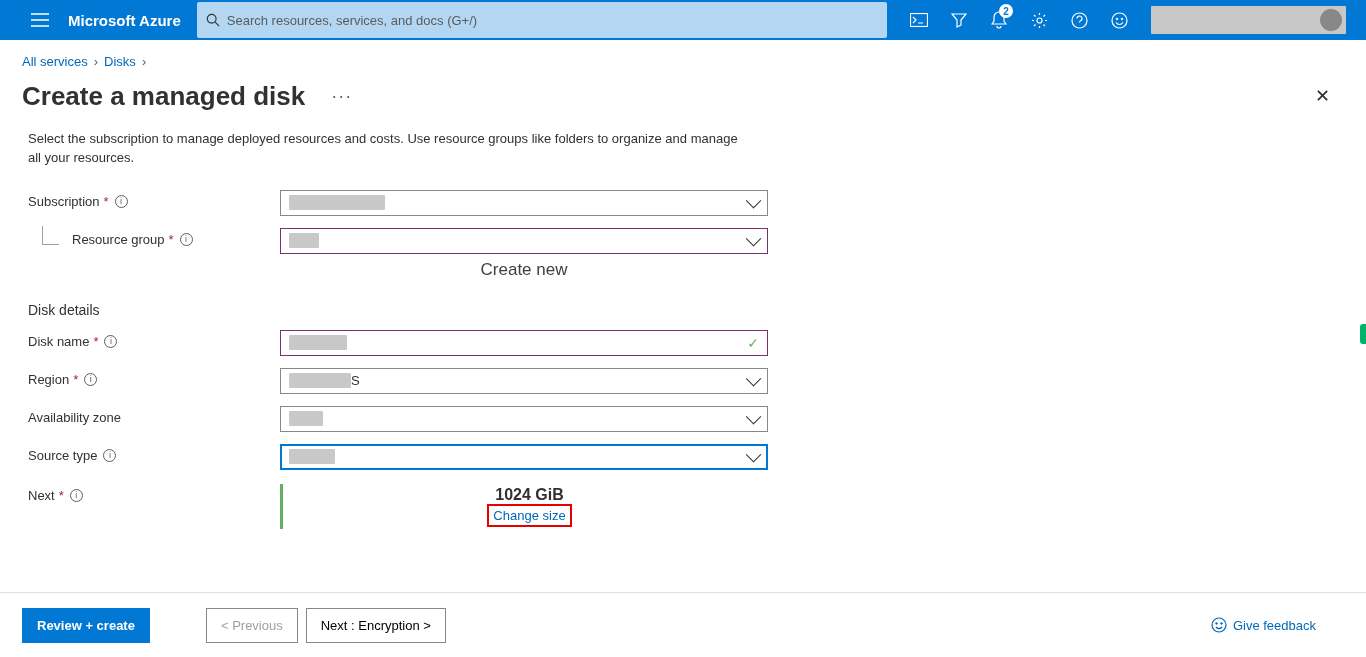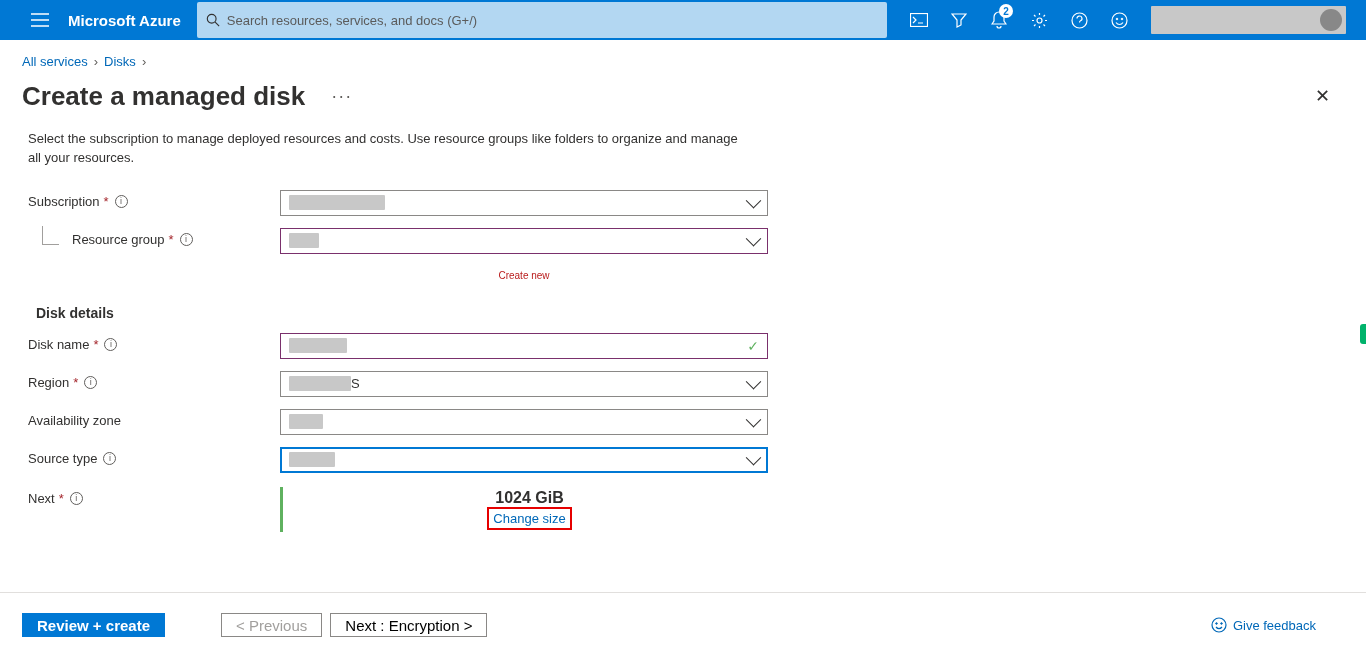--- a/index.html
+++ b/index.html
@@ -47,32 +47,32 @@
     .field-col { width: 488px; }
 
     .dd { position: relative; width: 100%; height: 26px; border: 1px solid #8a8886; background: #fff; display: flex; align-items: center; padding: 0 26px 0 8px; font-size: 13px; cursor: pointer; }
     .dd.active { border: 1px solid #0078d4; box-shadow: 0 0 0 1px #0078d4 inset; }
     .dd.purple { border: 1px solid #7a306c; }
     .dd::after { content: ""; position: absolute; right: 8px; top: 50%; width: 10px; height: 10px; border-right: 1.5px solid #323130; border-bottom: 1.5px solid #323130; transform: translateY(-70%) rotate(45deg); }
     .dd .mask { display: inline-block; background: #c8c8c8; height: 15px; border-radius: 1px; }
     .dd .check { position: absolute; right: 8px; top: 50%; transform: translateY(-50%); color: #5fb15f; font-size: 14px; }
     .dd.has-check::after { display: none; }
 
-    .link-below { font-size: 10px; color: #b91c1c; margin-top: 16px; cursor: pointer; display: inline-block; }
-
-    .section-hdr { font-size: 14px; font-weight: 700; color: #323130; margin: 22px 8px 12px; }
+    .link-below { font-size: 17px; color: #404040; margin-top: 6px; cursor: pointer; display: inline-block; }
+
+    .section-hdr { font-size: 14px; font-weight: 400; color: #323130; margin: 22px 0 12px; }
 
     .size-block { border-left: 3px solid #5fb15f; padding: 2px 0 2px 8px; }
     .size-main { font-size: 16px; font-weight: 600; }
     .size-sub { font-size: 13px; color: #323130; margin-top: 2px; }
     .change-size { display: inline-block; font-size: 13px; color: #0068b8; margin-top: 0; padding: 2px 4px; border: 2px solid #e60000; cursor: pointer; }
 
     
     .footer { position: absolute; bottom: 0; left: 0; right: 0; height: 64px; background: #fff; display: flex; align-items: center; padding: 0 22px; }
-    .btn { height: 24px; padding: 0 14px; font-size: 15px; border: 1px solid #8a8886; background: #fff; cursor: pointer; display: inline-flex; align-items: center; margin-right: 8px; }
+    .btn { height: 35px; padding: 0 14px; font-size: 13px; border: 1px solid #8a8886; background: #fff; cursor: pointer; display: inline-flex; align-items: center; margin-right: 8px; }
     .btn.primary { background: #0078d4; color: #fff; border-color: #0078d4; font-weight: 600; }
     .btn.disabled { color: #a19f9d; cursor: default; }
     .footer-spacer { flex: 1; }
     .feedback { display: flex; align-items: center; gap: 6px; color: #0068b8; font-size: 13px; cursor: pointer; margin-right: 28px; }
     .feedback svg { stroke: #0068b8; }
 
     
     .content-outer::-webkit-scrollbar { width: 16px; }
     .content-outer::-webkit-scrollbar-track { background: #f3f2f1; }
     .content-outer::-webkit-scrollbar-thumb { background: #c8c6c4; }

